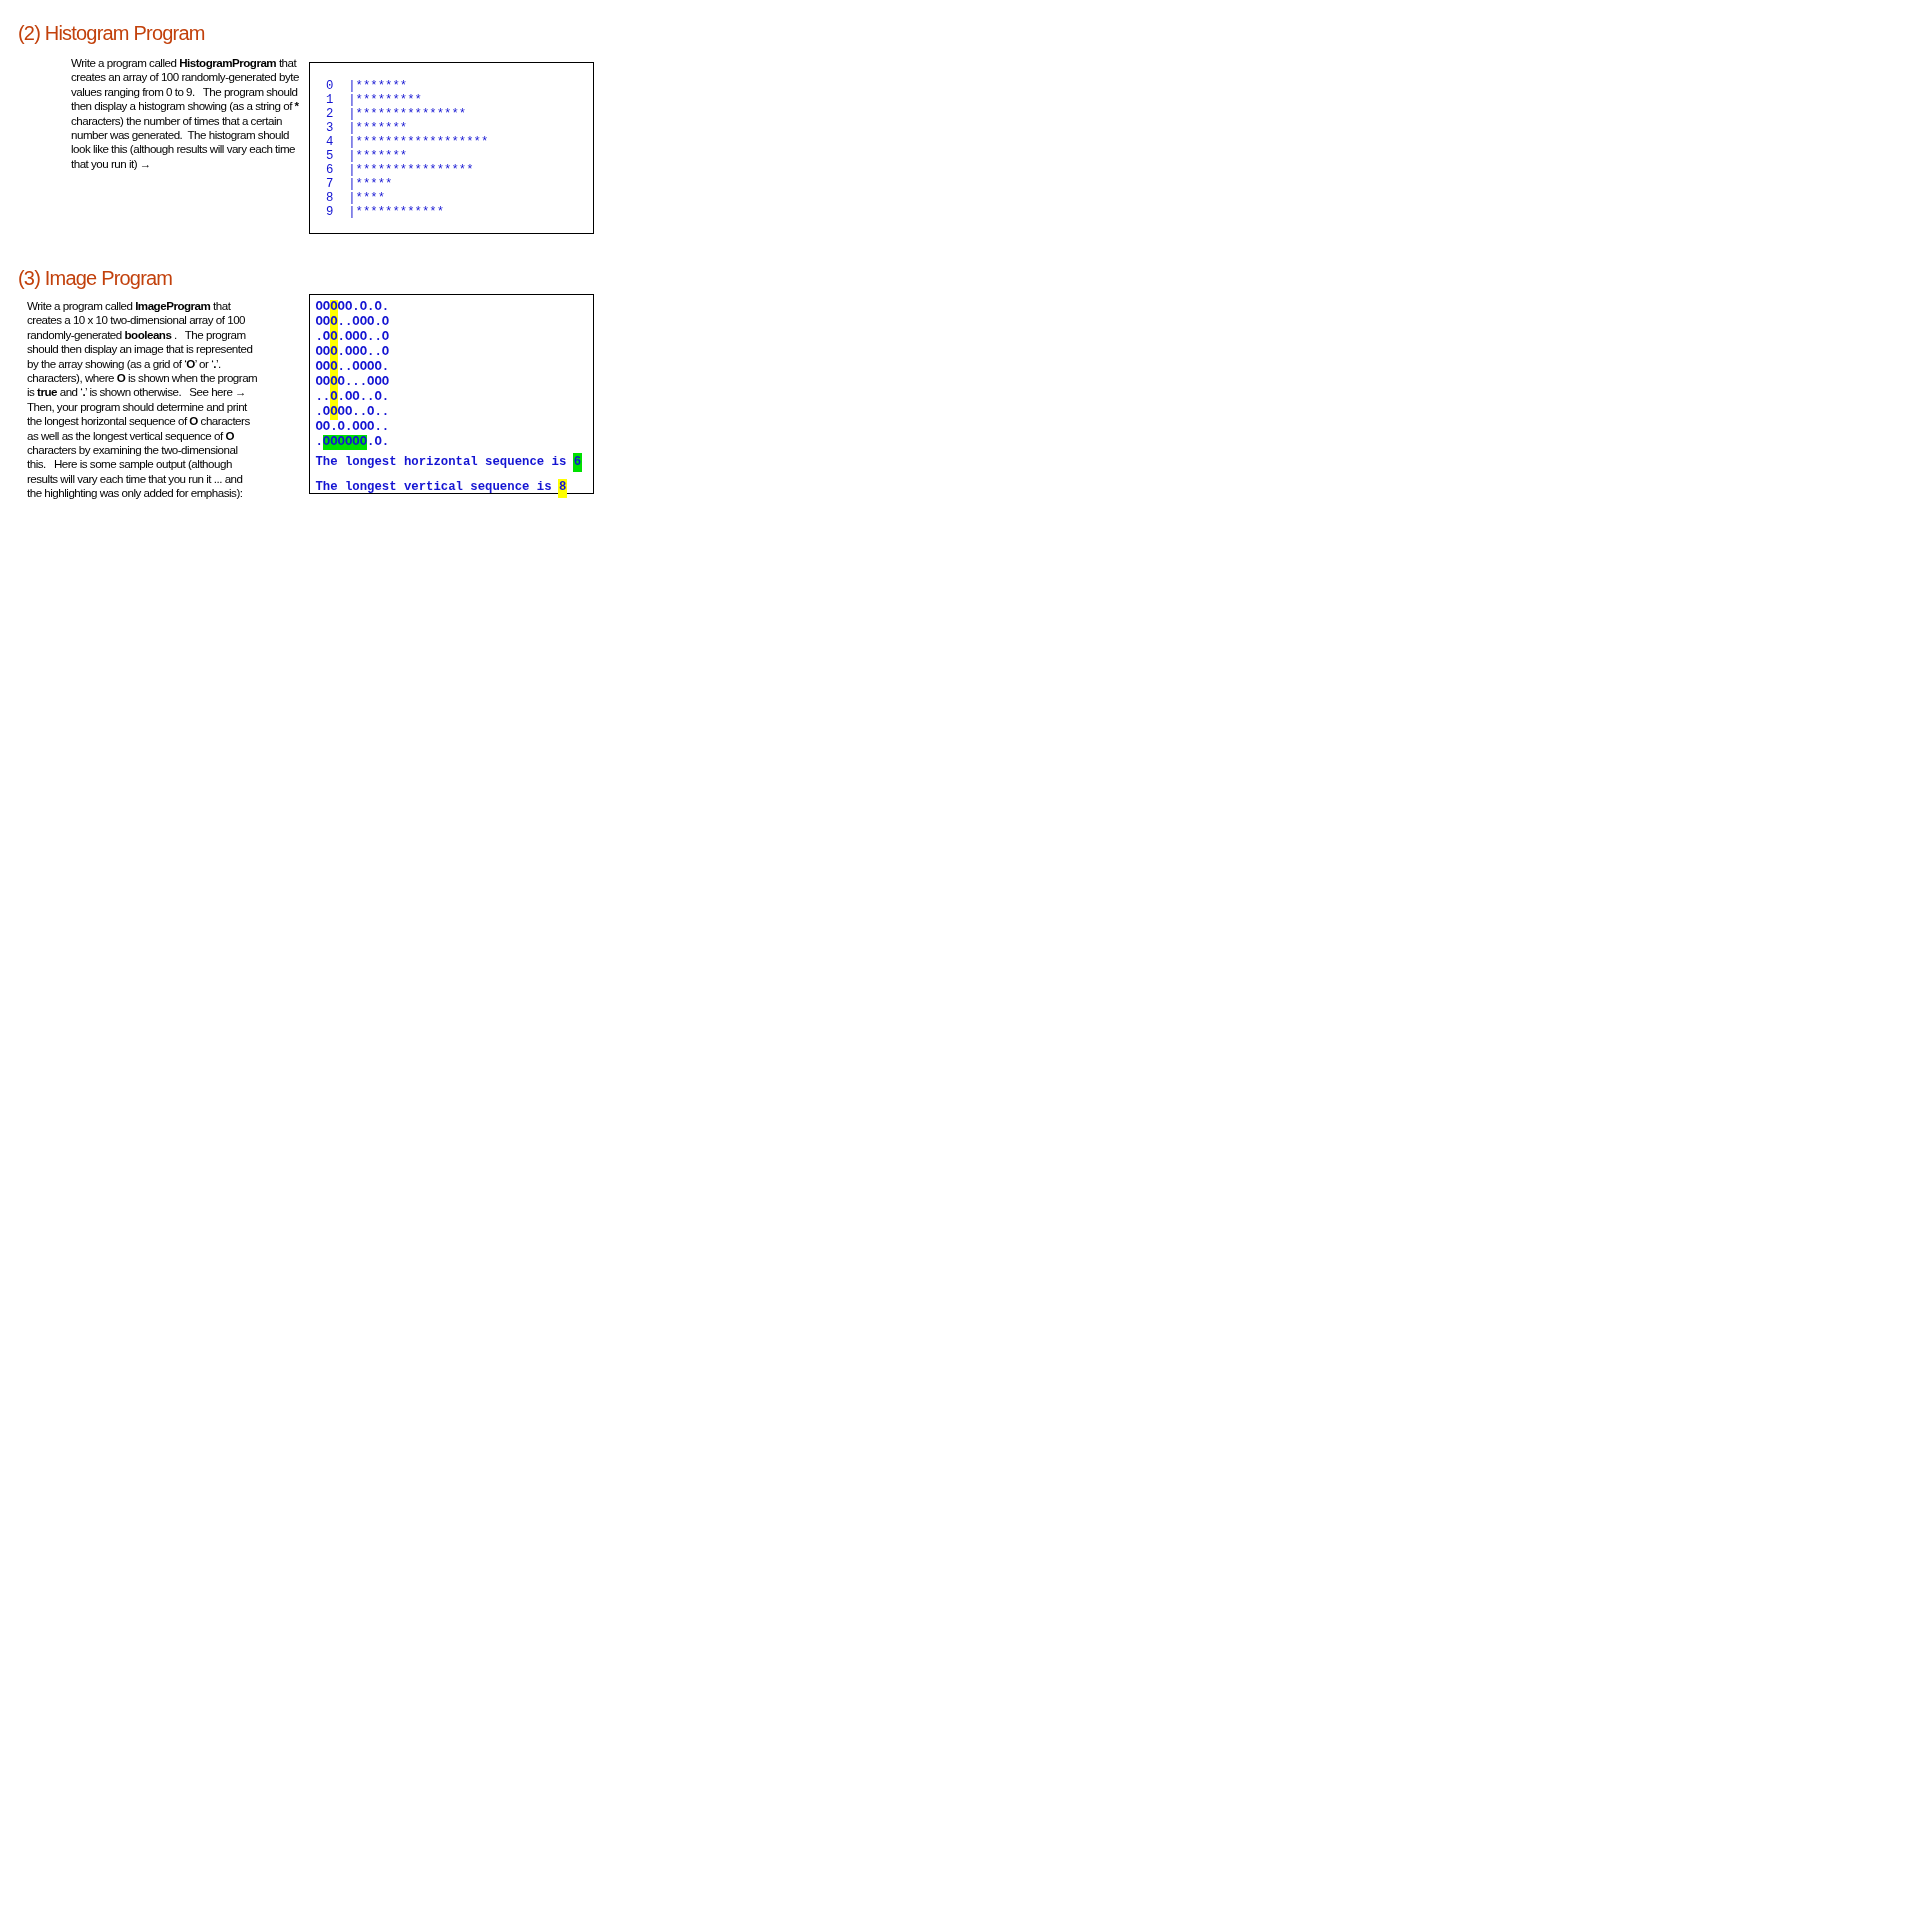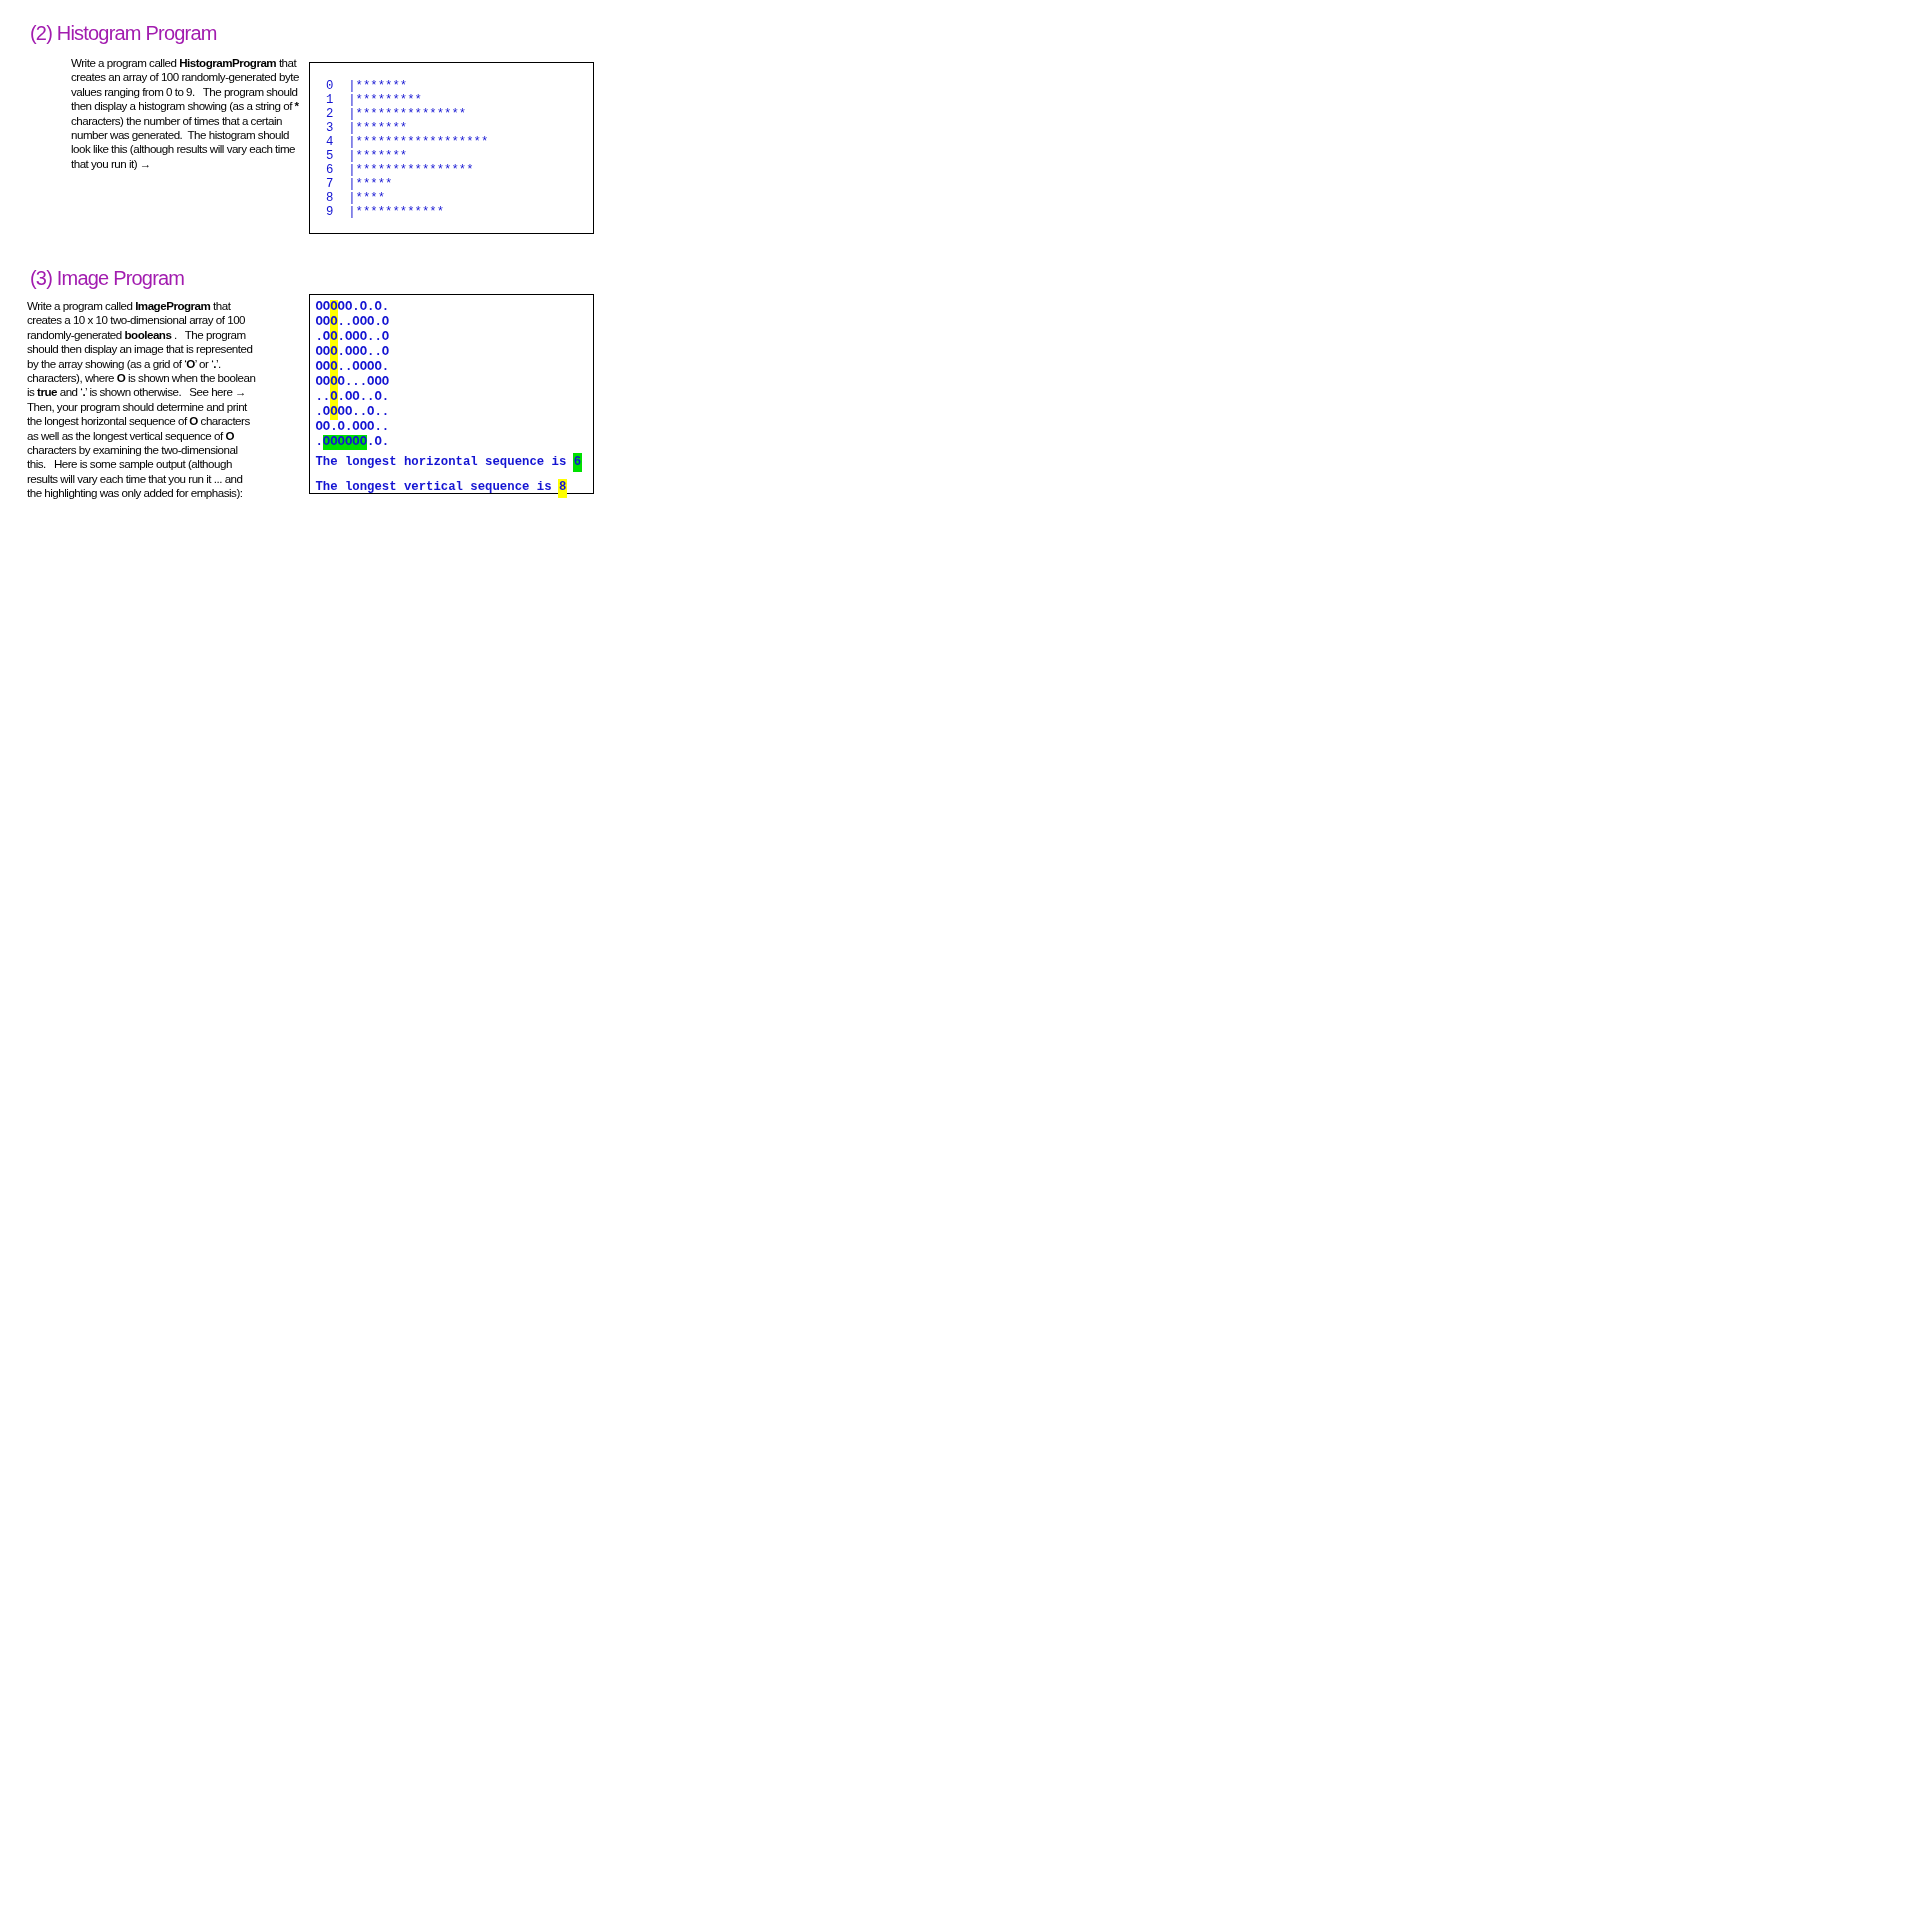--- a/index.html
+++ b/index.html
@@ -6,24 +6,24 @@
   .page {
     position: relative;
     width: 618px;
     height: 531px;
     background: #ffffff;
     font-family: "Liberation Sans", sans-serif;
     overflow: hidden;
   }
   .section-title {
     position: absolute;
-    left: 30px;
+    left: 18px;
     font-size: 20px;
     letter-spacing: -0.8px;
-    color: #a21caf;
+    color: #c2410c;
     white-space: pre;
   }
   #title-2 { top: 22.3px; }
   #title-3 { top: 267px; }
   .para {
     position: absolute;
     left: 27px;
     width: 285px;
     color: #000000;
   }
@@ -124,21 +124,21 @@
   </div>
 
   <div id="title-3" class="section-title">(3) Image Program</div>
 
   <div id="para-3" class="para">
       <div class="text-line"><span>Write a program called </span><span class="b">ImageProgram</span><span> that</span></div>
       <div class="text-line"><span>creates a 10 x 10 two-dimensional array of 100</span></div>
       <div class="text-line"><span>randomly-generated </span><span class="b">booleans</span><span> .   The program</span></div>
       <div class="text-line"><span>should then display an image that is represented</span></div>
       <div class="text-line"><span>by the array showing (as a grid of ‘</span><span class="b">O</span><span>’ or ‘</span><span class="b">.</span><span>’.</span></div>
-      <div class="text-line"><span>characters), where </span><span class="b">O</span><span> is shown when the boolean</span></div>
+      <div class="text-line"><span>characters), where </span><span class="b">O</span><span> is shown when the program</span></div>
       <div class="text-line"><span>is </span><span class="b">true</span><span> and ‘</span><span class="b">.</span><span>’ is shown otherwise.   See here </span><span>→</span></div>
       <div class="text-line"><span>Then, your program should determine and print</span></div>
       <div class="text-line"><span>the longest horizontal sequence of </span><span class="b">O</span><span> characters</span></div>
       <div class="text-line"><span>as well as the longest vertical sequence of </span><span class="b">O</span><span></span></div>
       <div class="text-line"><span>characters by examining the two-dimensional</span></div>
       <div class="text-line"><span>this.   Here is some sample output (although</span></div>
       <div class="text-line"><span>results will vary each time that you run it ... and</span></div>
       <div class="text-line"><span>the highlighting was only added for emphasis):</span></div>
     </div>
 

